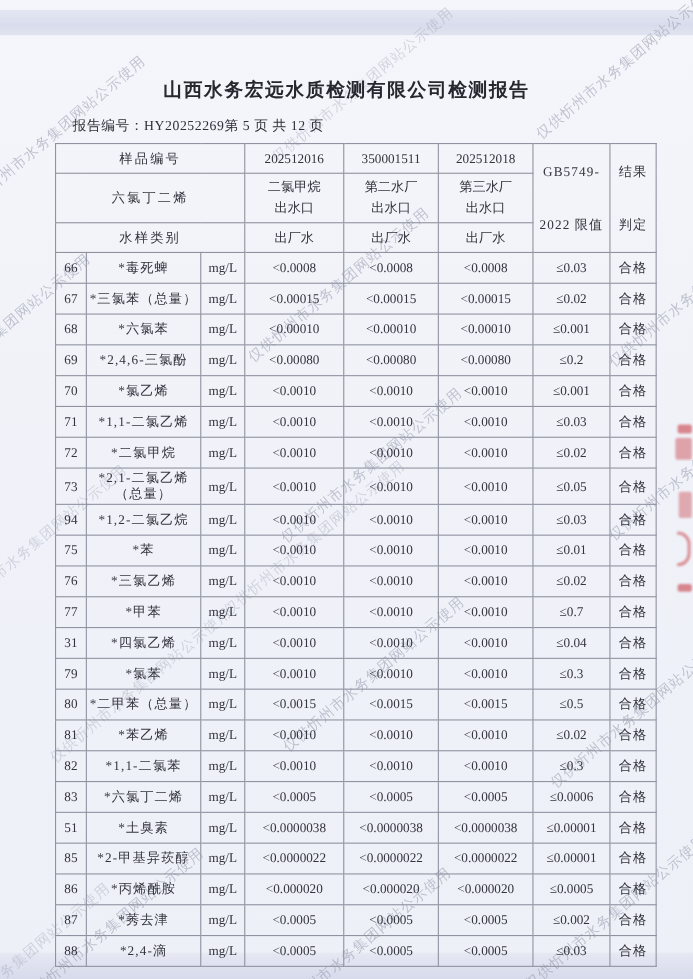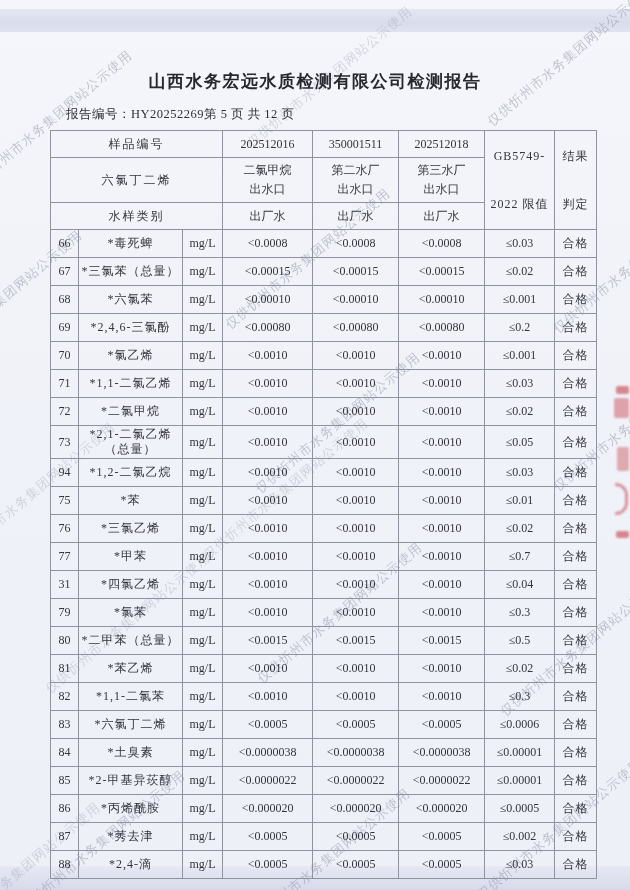--- a/index.html
+++ b/index.html
@@ -316,21 +316,21 @@
     <td class="c-num">83</td>
     <td class="c-name">*六氯丁二烯</td>
     <td class="c-unit">mg/L</td>
     <td class="c-val">&lt;0.0005</td>
     <td class="c-val">&lt;0.0005</td>
     <td class="c-val">&lt;0.0005</td>
     <td class="c-limit">≤0.0006</td>
     <td class="c-result">合格</td>
   </tr>
         <tr class="data-row">
-    <td class="c-num">84</td>
+    <td class="c-num">51</td>
     <td class="c-name">*土臭素</td>
     <td class="c-unit">mg/L</td>
     <td class="c-val">&lt;0.0000038</td>
     <td class="c-val">&lt;0.0000038</td>
     <td class="c-val">&lt;0.0000038</td>
     <td class="c-limit">≤0.00001</td>
     <td class="c-result">合格</td>
   </tr>
         <tr class="data-row">
     <td class="c-num">85</td>

